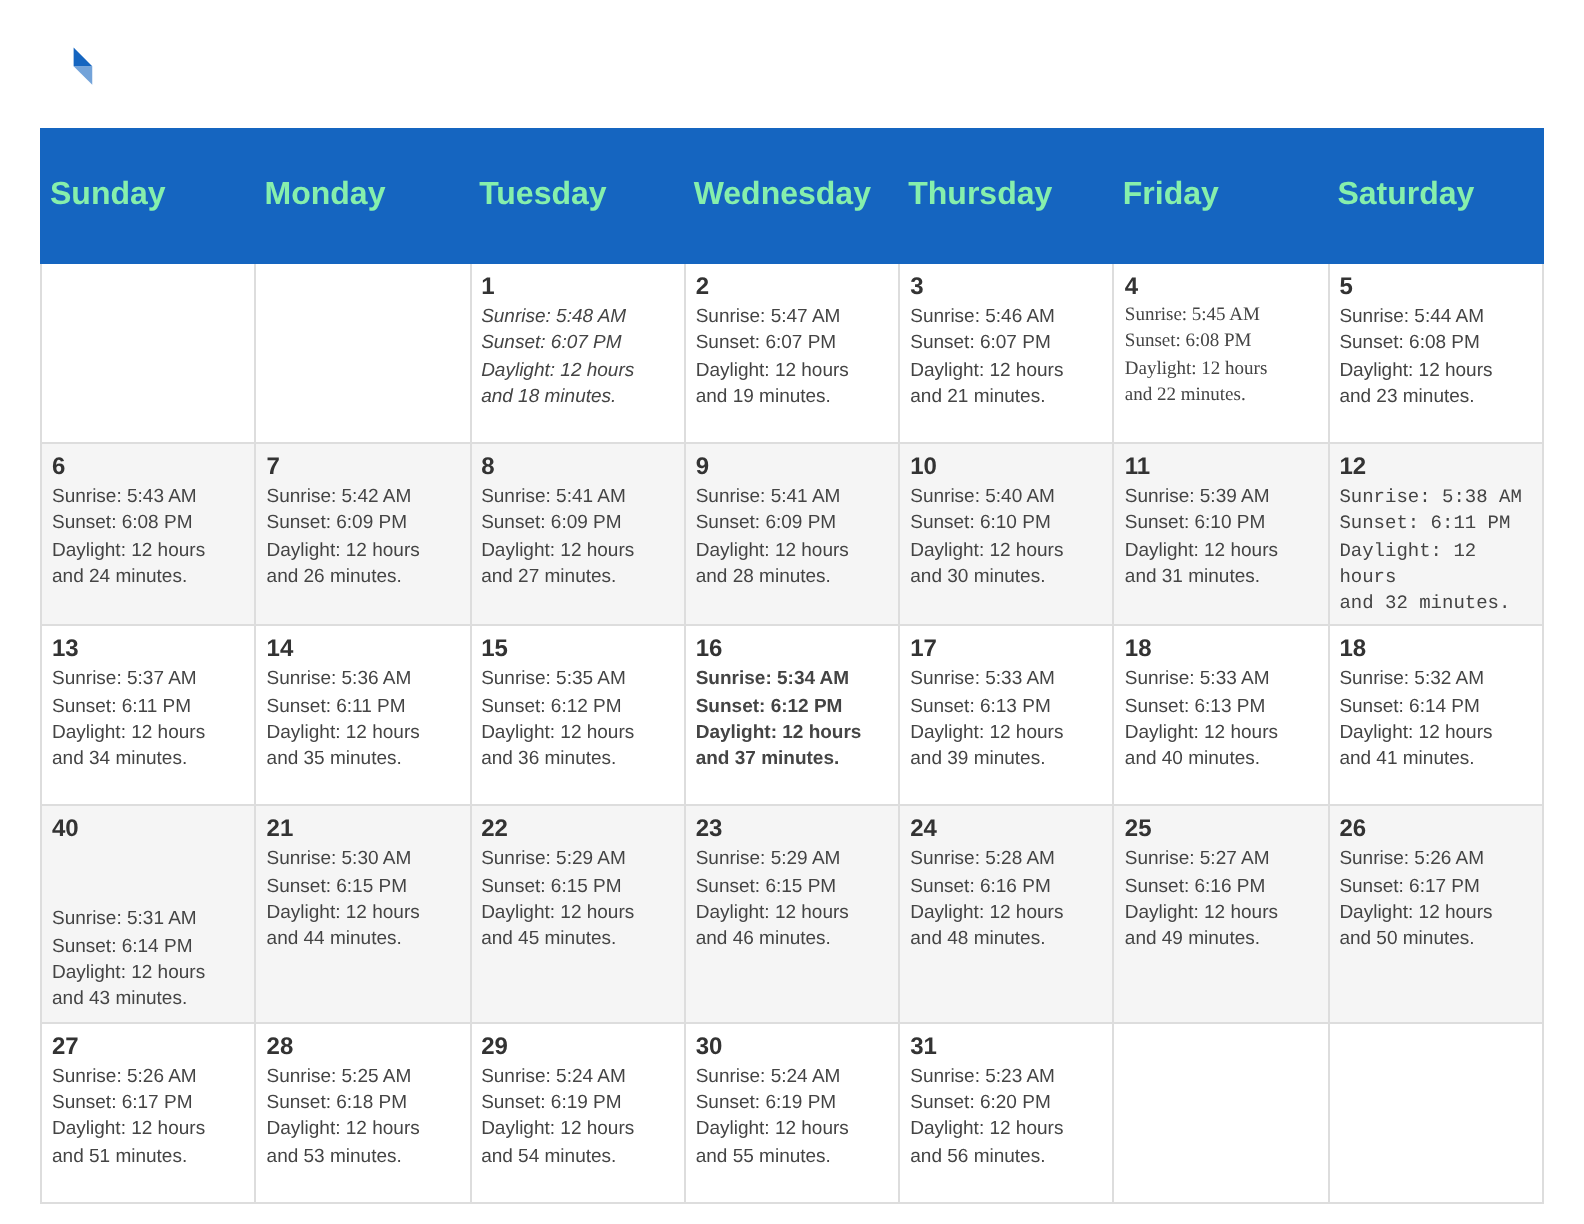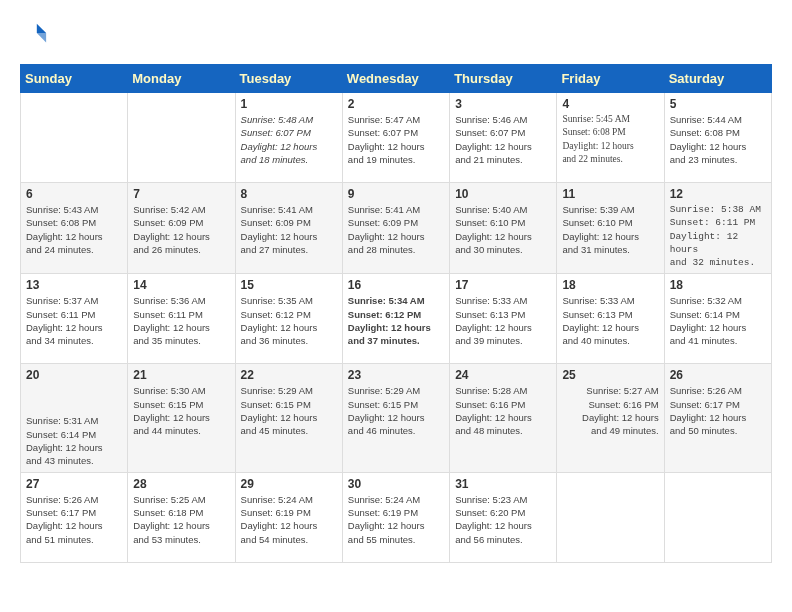--- a/index.html
+++ b/index.html
@@ -47,24 +47,24 @@
       font-size: 16px;
       color: #555;
     }
     .calendar-table {
       width: 100%;
       border-collapse: collapse;
       border: 1px solid #ccc;
     }
     .calendar-table th {
       background-color: #1565c0;
-      color: #fef9c3;
-      font-size: 13px;
+      color: #86efac;
+      font-size: 16px;
       font-weight: bold;
-      padding: 6px 4px;
+      padding: 24px 4px;
       text-align: left;
       border: 1px solid #1565c0;
     }
     .calendar-table td {
       width: 107px;
       height: 90px;
       vertical-align: top;
       padding: 4px 5px;
       border: 1px solid #ddd;
       font-size: 10px;
@@ -258,21 +258,21 @@
         <td>
           <span class="day-number">18</span>
           <div class="day-info" style="white-space: pre-line;">Sunrise: 5:32 AM
 Sunset: 6:14 PM
 Daylight: 12 hours
 and 41 minutes.</div>
         </td>
       </tr>
       <tr>
         <td>
-          <span class="day-number">20</span>
+          <span class="day-number">40</span>
           <div class="day-info" style="white-space: pre-line; margin-top: 32px;">Sunrise: 5:31 AM
 Sunset: 6:14 PM
 Daylight: 12 hours
 and 43 minutes.</div>
         </td>
         <td>
           <span class="day-number">21</span>
           <div class="day-info" style="white-space: pre-line;">Sunrise: 5:30 AM
 Sunset: 6:15 PM
 Daylight: 12 hours
@@ -294,21 +294,21 @@
         </td>
         <td>
           <span class="day-number">24</span>
           <div class="day-info" style="white-space: pre-line;">Sunrise: 5:28 AM
 Sunset: 6:16 PM
 Daylight: 12 hours
 and 48 minutes.</div>
         </td>
         <td>
           <span class="day-number">25</span>
-          <div class="day-info" style="white-space: pre-line; text-align: right;">Sunrise: 5:27 AM
+          <div class="day-info" style="white-space: pre-line;">Sunrise: 5:27 AM
 Sunset: 6:16 PM
 Daylight: 12 hours
 and 49 minutes.</div>
         </td>
         <td>
           <span class="day-number">26</span>
           <div class="day-info" style="white-space: pre-line;">Sunrise: 5:26 AM
 Sunset: 6:17 PM
 Daylight: 12 hours
 and 50 minutes.</div>

